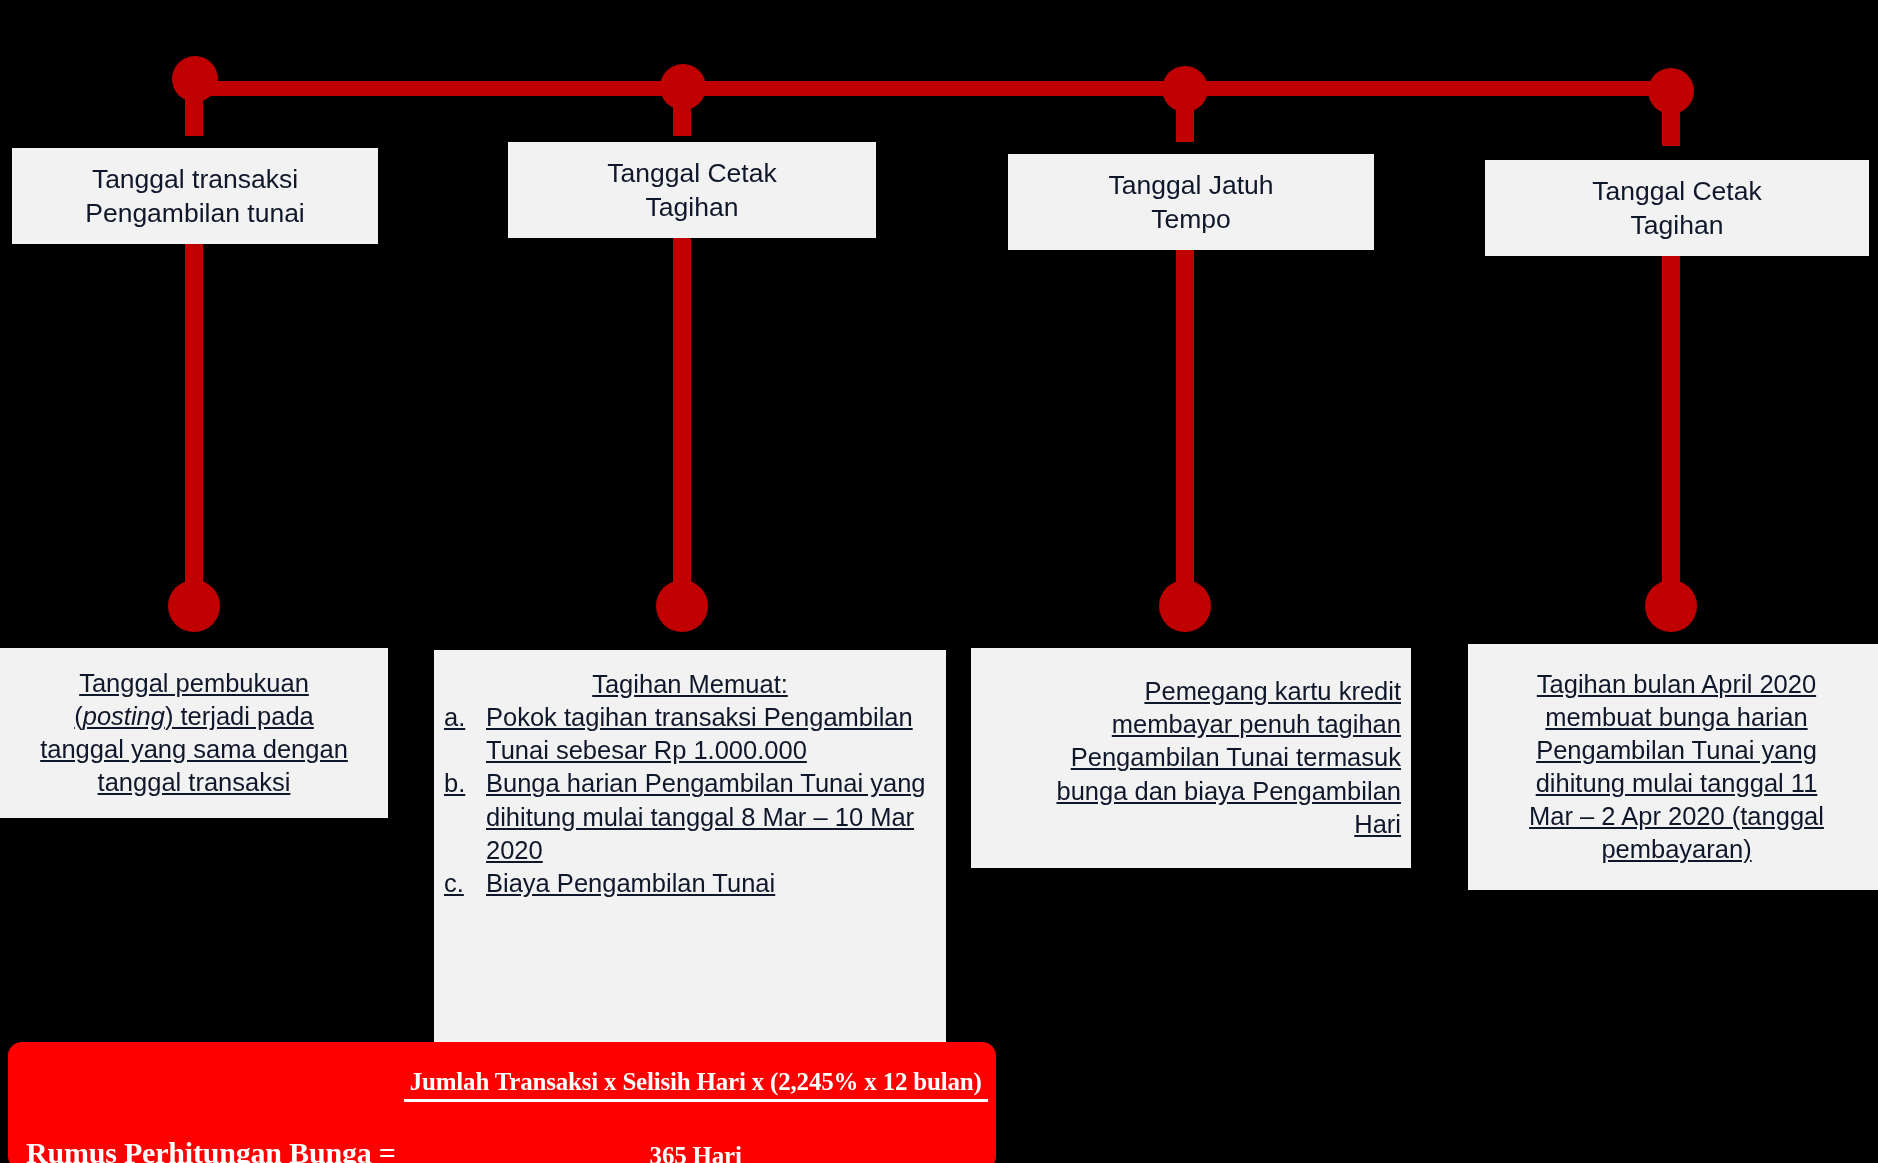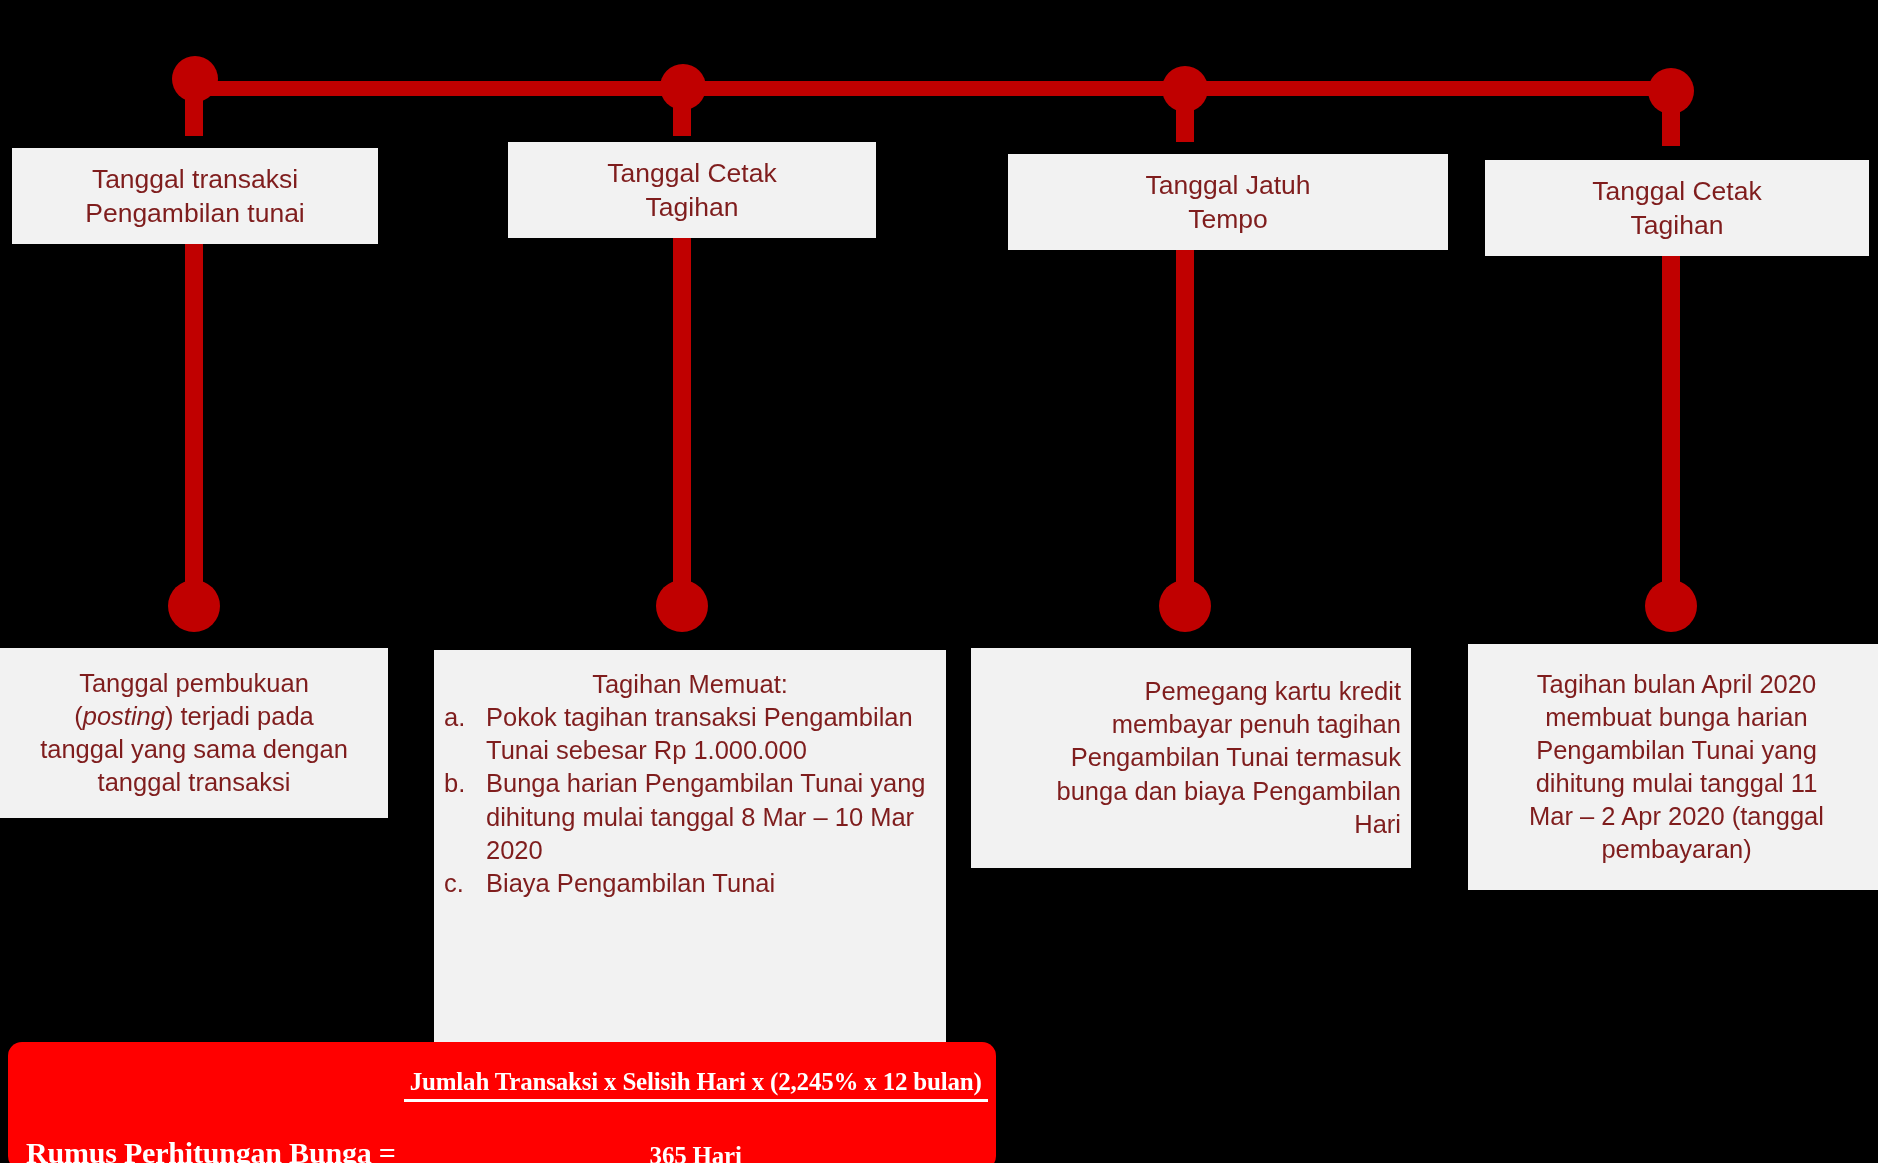--- a/index.html
+++ b/index.html
@@ -33,35 +33,36 @@
     border-radius: 50%;
   }
   .tl-stem {
     position: absolute;
     background: #C00000;
   }
   
   .box {
     position: absolute;
     background: #F2F2F2;
-    color: #7f1d1d;
+    color: #0f172a;
     box-sizing: border-box;
     display: flex;
     flex-direction: column;
     justify-content: center;
     text-align: center;
     line-height: 1.30;
   }
   .box-top {
     font-size: 26.5px;
     padding: 6px 8px;
   }
   .box-bottom {
     font-size: 25.5px;
     padding: 8px 10px;
+    text-decoration: underline;
   }
   .box p { margin: 0; }
   .ital { font-style: italic; }
   
   .memo-head {
     text-align: center;
     margin: 0 0 1px 0;
   }
   .memo-list {
     margin: 0;
@@ -145,21 +146,21 @@
   <div class="box box-top" style="left:12px; top:148px; width:366px; height:96px;">
     <p>Tanggal transaksi</p>
     <p>Pengambilan tunai</p>
   </div>
 
   <div class="box box-top" style="left:508px; top:142px; width:368px; height:96px;">
     <p>Tanggal Cetak</p>
     <p>Tagihan</p>
   </div>
 
-  <div class="box box-top" style="left:1008px; top:154px; width:440px; height:96px;">
+  <div class="box box-top" style="left:1008px; top:154px; width:366px; height:96px;">
     <p>Tanggal Jatuh</p>
     <p>Tempo</p>
   </div>
 
   <div class="box box-top" style="left:1485px; top:160px; width:384px; height:96px;">
     <p>Tanggal Cetak</p>
     <p>Tagihan</p>
   </div>
 
   <div class="tl-stem" style="left:185px; top:244px; width:18px; height:346px;"></div>

